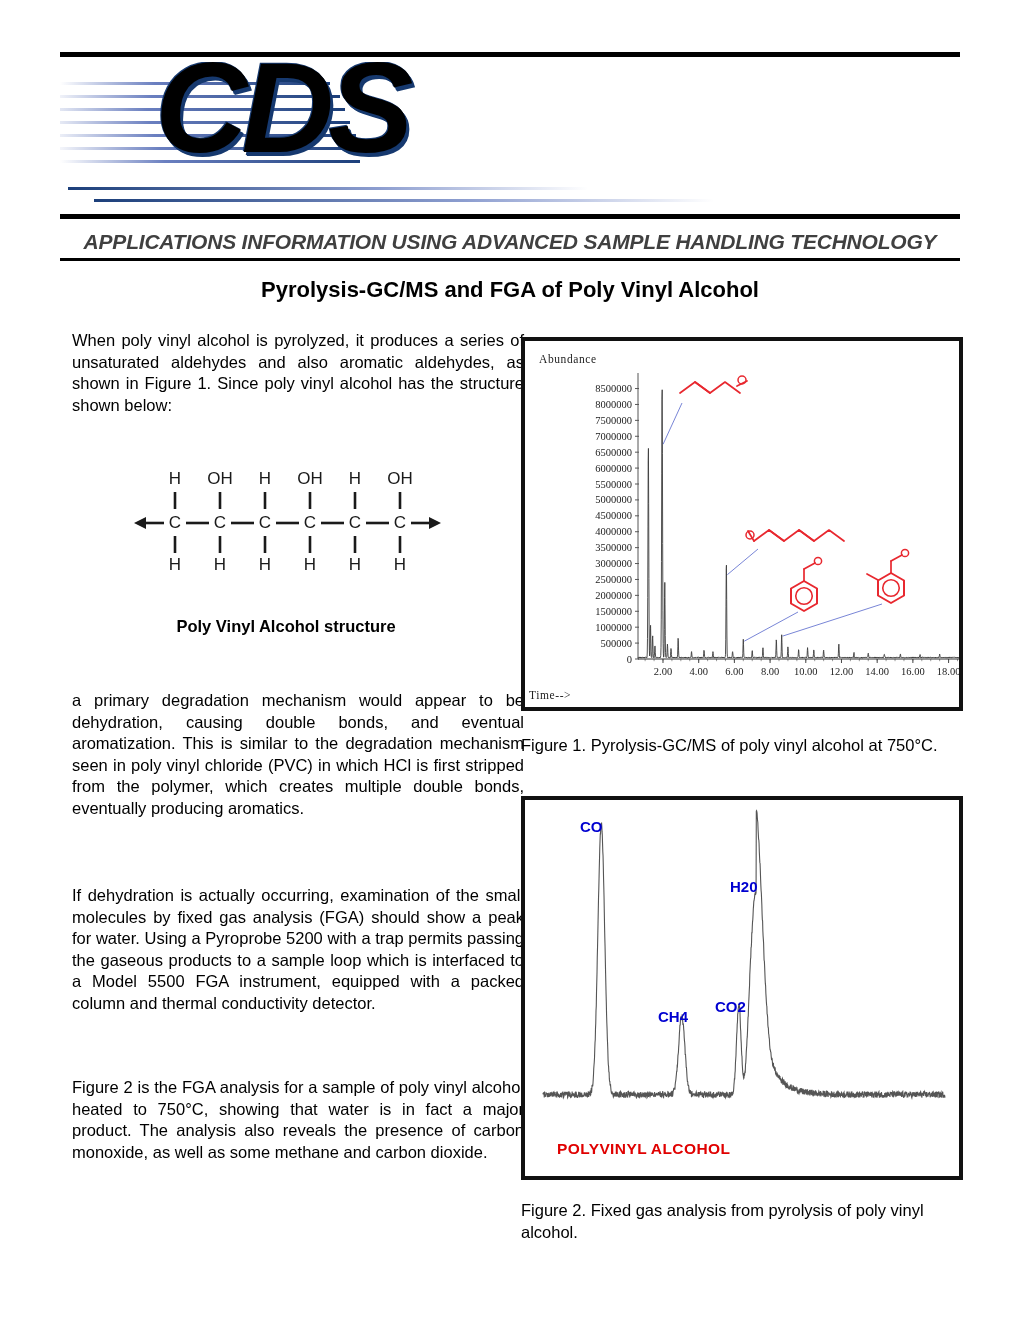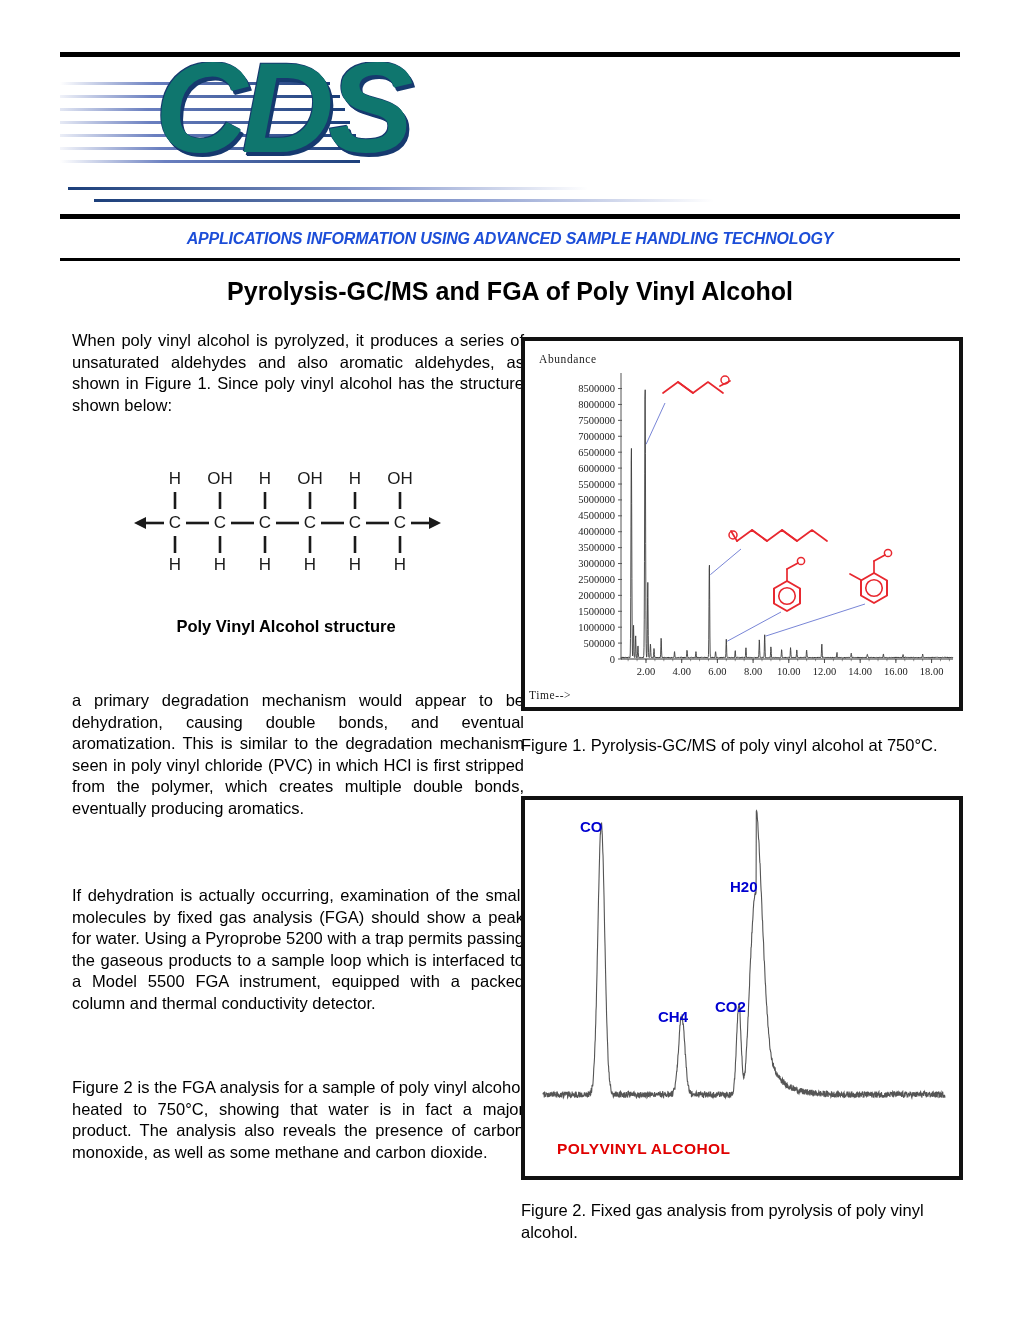--- a/index.html
+++ b/index.html
@@ -62,21 +62,21 @@
   }
   .cds-text {
     position: absolute;
     left: 95px;
     top: -18px;
     font-family: "Liberation Sans", sans-serif;
     font-style: italic;
     font-weight: bold;
     font-size: 128px;
     letter-spacing: -6px;
-    color: #0f766e;
+    color: #000000;
     text-shadow:
        2px  3px 0 #16396f,
        3px  4px 0 #16396f,
       -1px -1px 0 #16396f;
     line-height: 1;
   }
   .sol-text {
     position: absolute;
     left: 345px;
     top: 22px;
@@ -90,34 +90,34 @@
 
   .tagline {
     position: absolute;
     left: 60px;
     top: 230px;
     width: 900px;
     text-align: center;
     font-family: "Liberation Sans", sans-serif;
     font-style: italic;
     font-weight: bold;
-    font-size: 16px;
+    font-size: 21px;
     letter-spacing: -0.2px;
-    color: #1d4ed8;
+    color: #404040;
   }
 
   .doc-title {
     position: absolute;
     left: 60px;
     top: 277px;
     width: 900px;
     text-align: center;
     font-family: "Liberation Sans", sans-serif;
     font-weight: bold;
-    font-size: 25px;
+    font-size: 22px;
     color: #000;
   }
 
   
   .col-left {
     position: absolute;
     left: 72px;
     width: 452px;
     font-size: 16.5px;
     line-height: 21.5px;
@@ -152,20 +152,21 @@
     background: #ffffff;
     border: 4px solid #111111;
     box-sizing: border-box;
     overflow: hidden;
   }
   #fig1-box {
     left: 521px;
     top: 337px;
     width: 442px;
     height: 374px;
+    padding-left: 17px;
   }
   #fig2-box {
     left: 521px;
     top: 796px;
     width: 442px;
     height: 384px;
   }
   .fig-caption {
     position: absolute;
     left: 521px;

